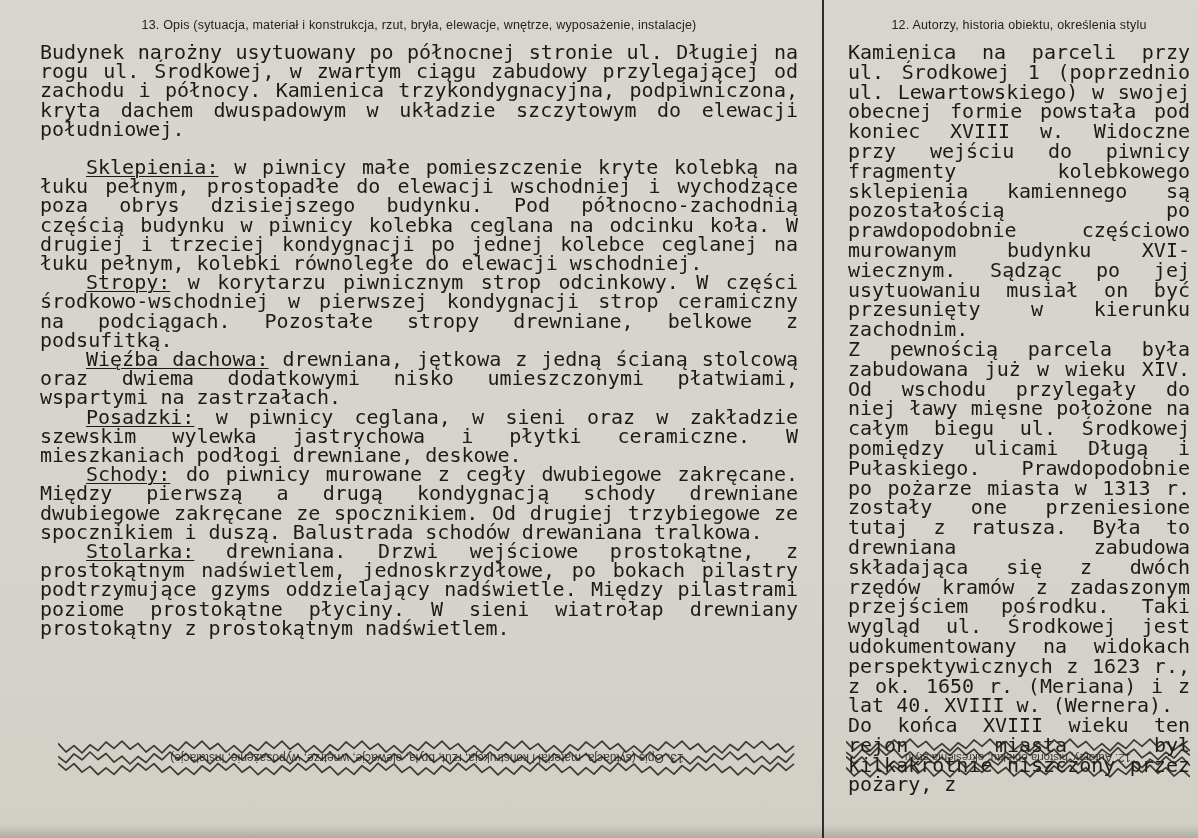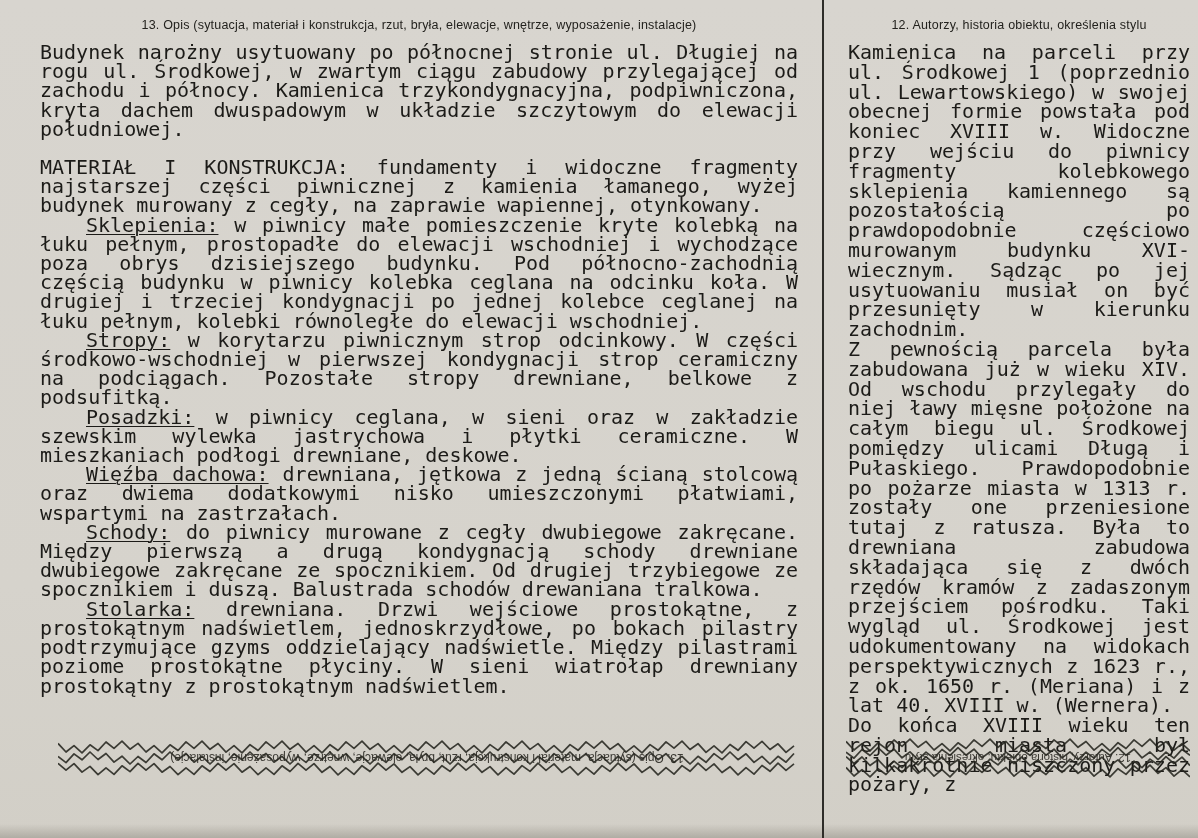--- a/index.html
+++ b/index.html
@@ -86,25 +86,24 @@
 <div class="page">
 
   <div class="divider"></div>
   <div class="edge-right"></div>
 
   <div class="col col-left">
     <div class="col-header">13. Opis (sytuacja, materiał i konstrukcja, rzut, bryła, elewacje, wnętrze, wyposażenie, instalacje)</div>
     <div class="doc-body">
       <p><span>Budynek narożny usytuowany po północnej stronie ul. Długiej na rogu ul. Środkowej, w zwartym ciągu zabudowy przylegającej od zachodu i północy. Kamienica trzykondygnacyjna, podpiwniczona, kryta dachem dwuspadowym w układzie szczytowym do elewacji południowej.</span></p>
       <div class="blank-line"></div>
-      <p><span class="lead-caps">MATERIAŁ I KONSTRUKCJA:</span> <span>fundamenty i widoczne fragmenty najstarszej części piwnicznej z kamienia łamanego, wyżej budynek murowany z cegły, na zaprawie wapiennej, otynkowany.</span></p>
       <p><span class="lead">Sklepienia:</span> <span>w piwnicy małe pomieszczenie kryte kolebką na łuku pełnym, prostopadłe do elewacji wschodniej i wychodzące poza obrys dzisiejszego budynku. Pod północno-zachodnią częścią budynku w piwnicy kolebka ceglana na odcinku koła. W drugiej i trzeciej kondygnacji po jednej kolebce ceglanej na łuku pełnym, kolebki równoległe do elewacji wschodniej.</span></p>
       <p><span class="lead">Stropy:</span> <span>w korytarzu piwnicznym strop odcinkowy. W części środkowo-wschodniej w pierwszej kondygnacji strop ceramiczny na podciągach. Pozostałe stropy drewniane, belkowe z podsufitką.</span></p>
+      <p><span class="lead">Więźba dachowa:</span> <span>drewniana, jętkowa z jedną ścianą stolcową oraz dwiema dodatkowymi nisko umieszczonymi płatwiami, wspartymi na zastrzałach.</span></p>
       <p><span class="lead">Posadzki:</span> <span>w piwnicy ceglana, w sieni oraz w zakładzie szewskim wylewka jastrychowa i płytki ceramiczne. W mieszkaniach podłogi drewniane, deskowe.</span></p>
-      <p><span class="lead">Więźba dachowa:</span> <span>drewniana, jętkowa z jedną ścianą stolcową oraz dwiema dodatkowymi nisko umieszczonymi płatwiami, wspartymi na zastrzałach.</span></p>
       <p><span class="lead">Schody:</span> <span>do piwnicy murowane z cegły dwubiegowe zakręcane. Między pierwszą a drugą kondygnacją schody drewniane dwubiegowe zakręcane ze spocznikiem. Od drugiej trzybiegowe ze spocznikiem i duszą. Balustrada schodów drewaniana tralkowa.</span></p>
       <p><span class="lead">Stolarka:</span> <span>drewniana. Drzwi wejściowe prostokątne, z prostokątnym nadświetlem, jednoskrzydłowe, po bokach pilastry podtrzymujące gzyms oddzielający nadświetle. Między pilastrami poziome prostokątne płyciny. W sieni wiatrołap drewniany prostokątny z prostokątnym nadświetlem.</span></p>
     </div>
   </div>
 
   <div class="col col-right">
     <div class="col-header">12. Autorzy, historia obiektu, określenia stylu</div>
     <div class="doc-body">
       <p><span>Kamienica na parceli przy ul. Środkowej 1 (poprzednio ul. Lewartowskiego) w swojej obecnej formie powstała pod koniec XVIII w. Widoczne przy wejściu do piwnicy fragmenty kolebkowego sklepienia kamiennego są pozostałością po prawdopodobnie częściowo murowanym budynku XVI-wiecznym. Sądząc po jej usytuowaniu musiał on być przesunięty w kierunku zachodnim.</span></p>
       <p><span>Z pewnością parcela była zabudowana już w wieku XIV. Od wschodu przylegały do niej ławy mięsne położone na całym biegu ul. Środkowej pomiędzy ulicami Długą i Pułaskiego. Prawdopodobnie po pożarze miasta w 1313 r. zostały one przeniesione tutaj z ratusza. Była to drewniana zabudowa składająca się z dwóch rzędów kramów z zadaszonym przejściem pośrodku. Taki wygląd ul. Środkowej jest udokumentowany na widokach perspektywicznych z 1623 r., z ok. 1650 r. (Meriana) i z lat 40. XVIII w. (Wernera).</span></p>

